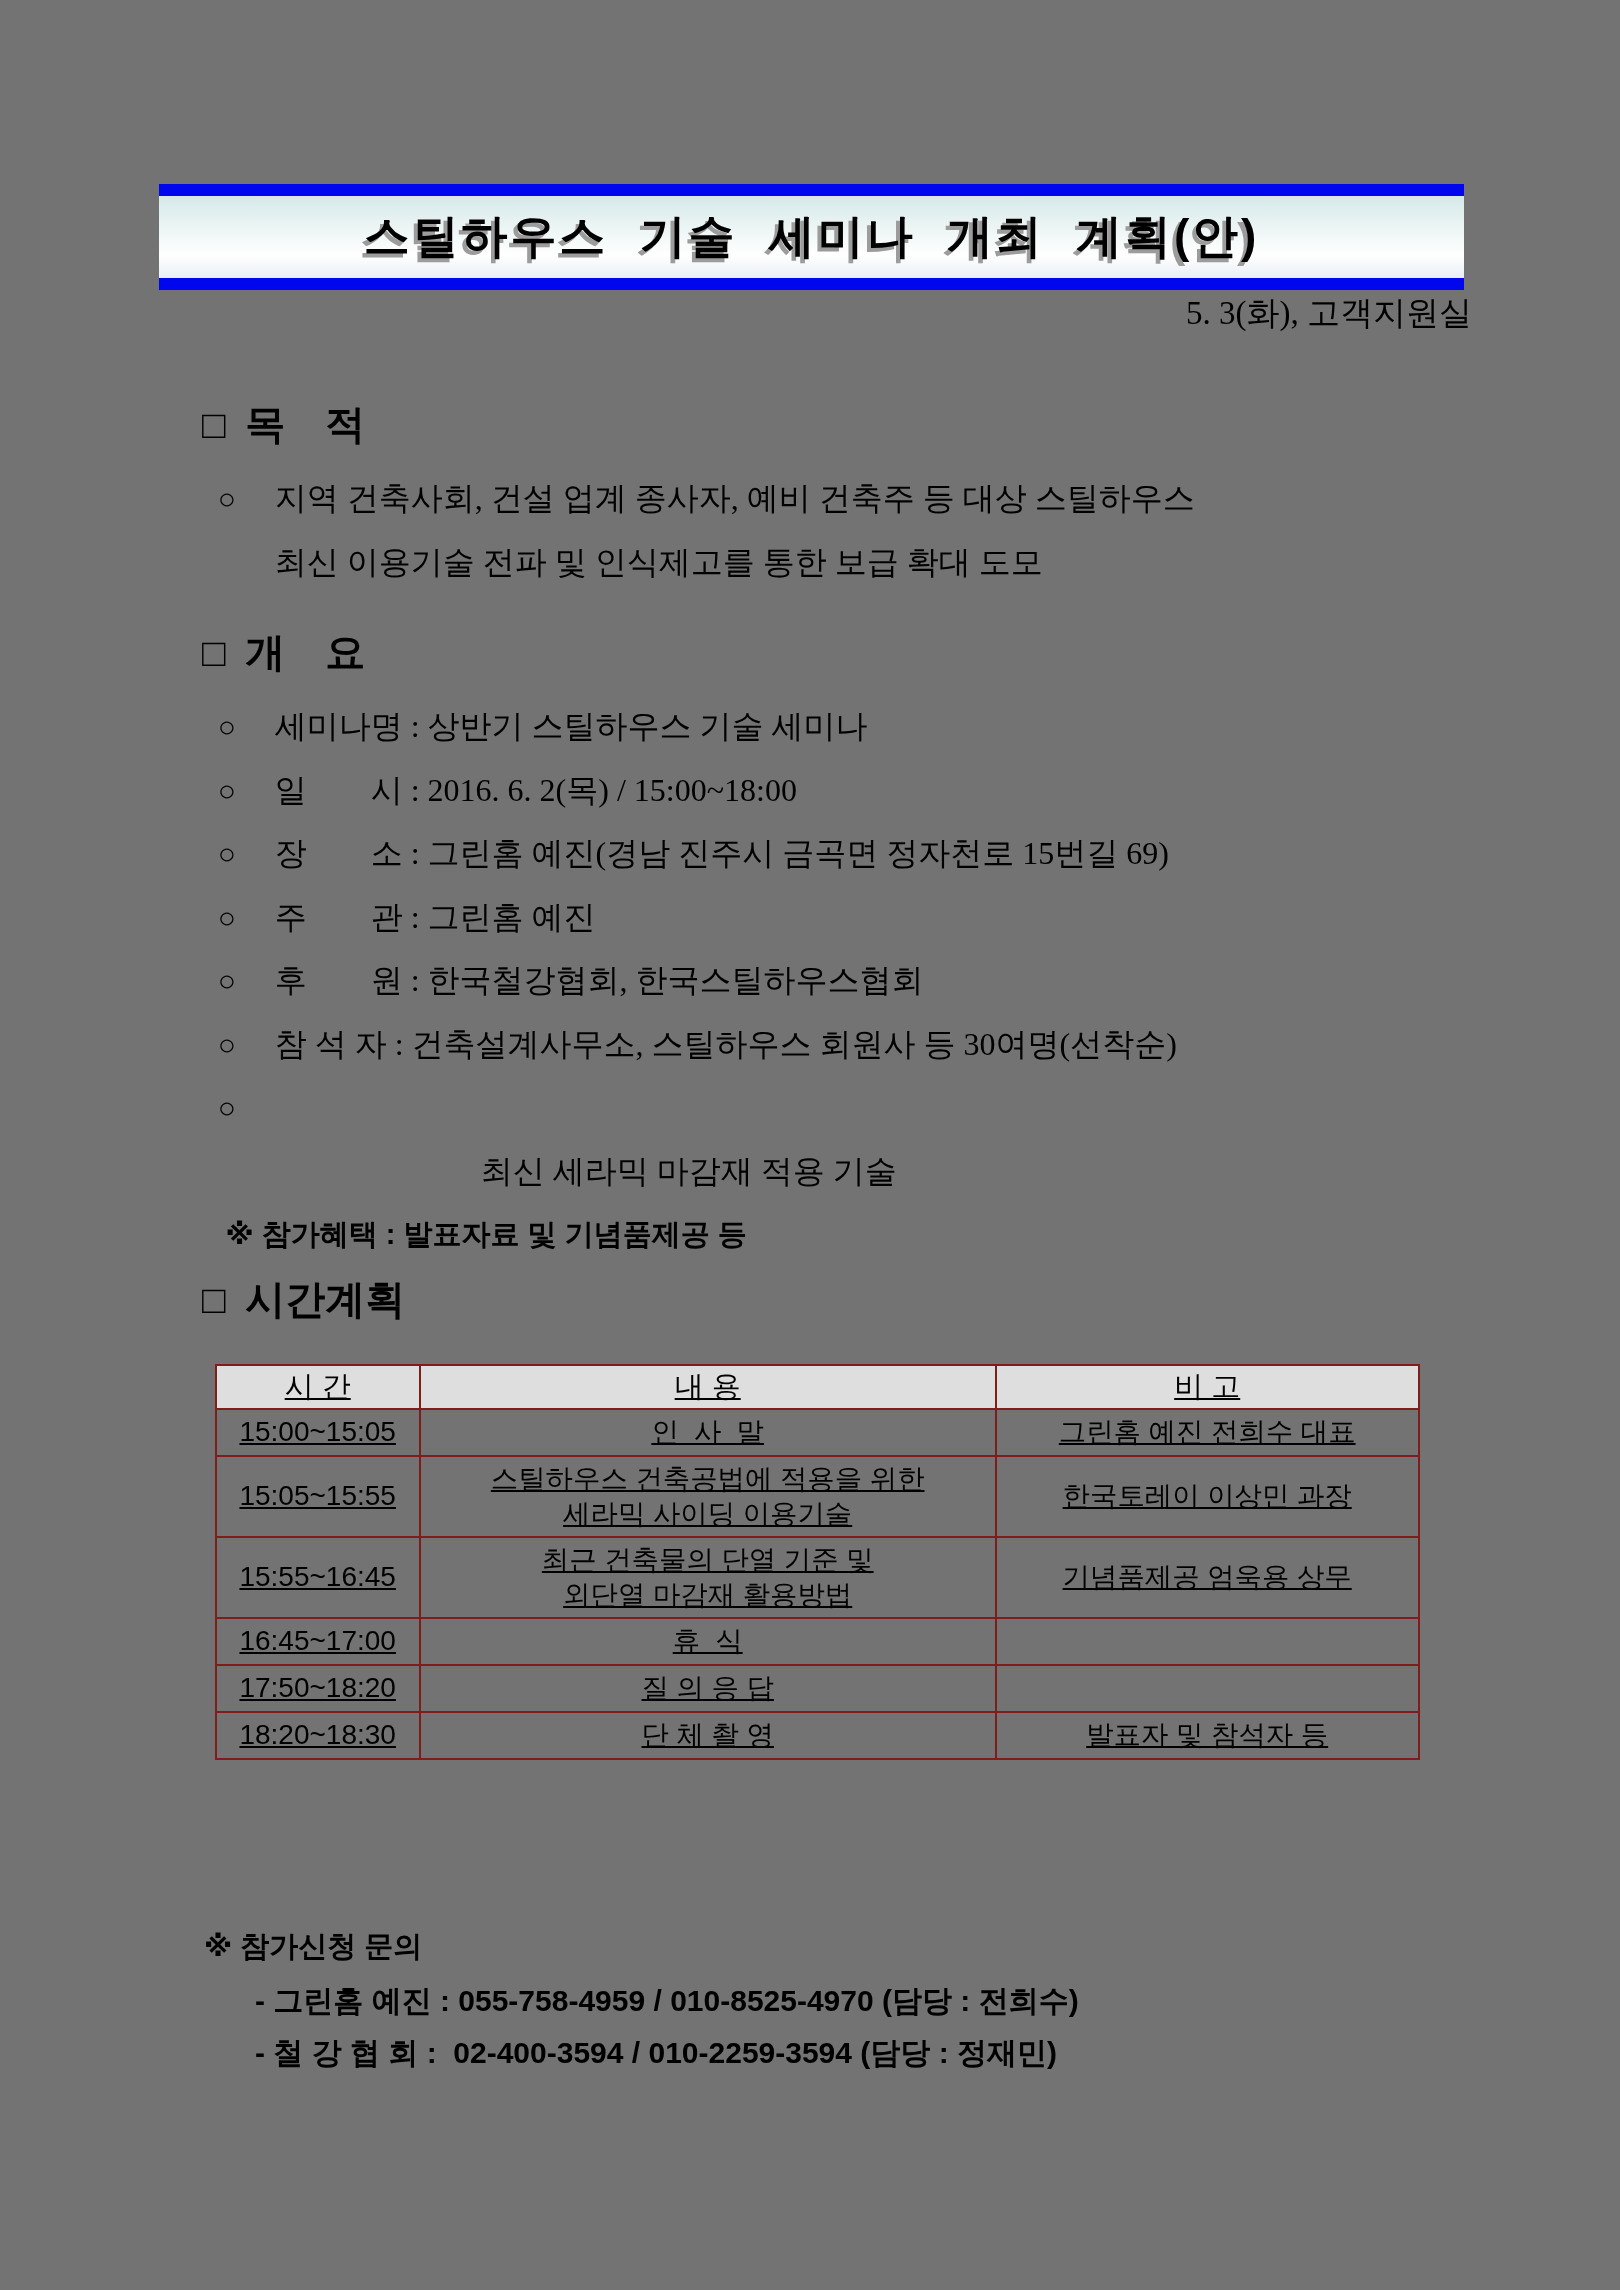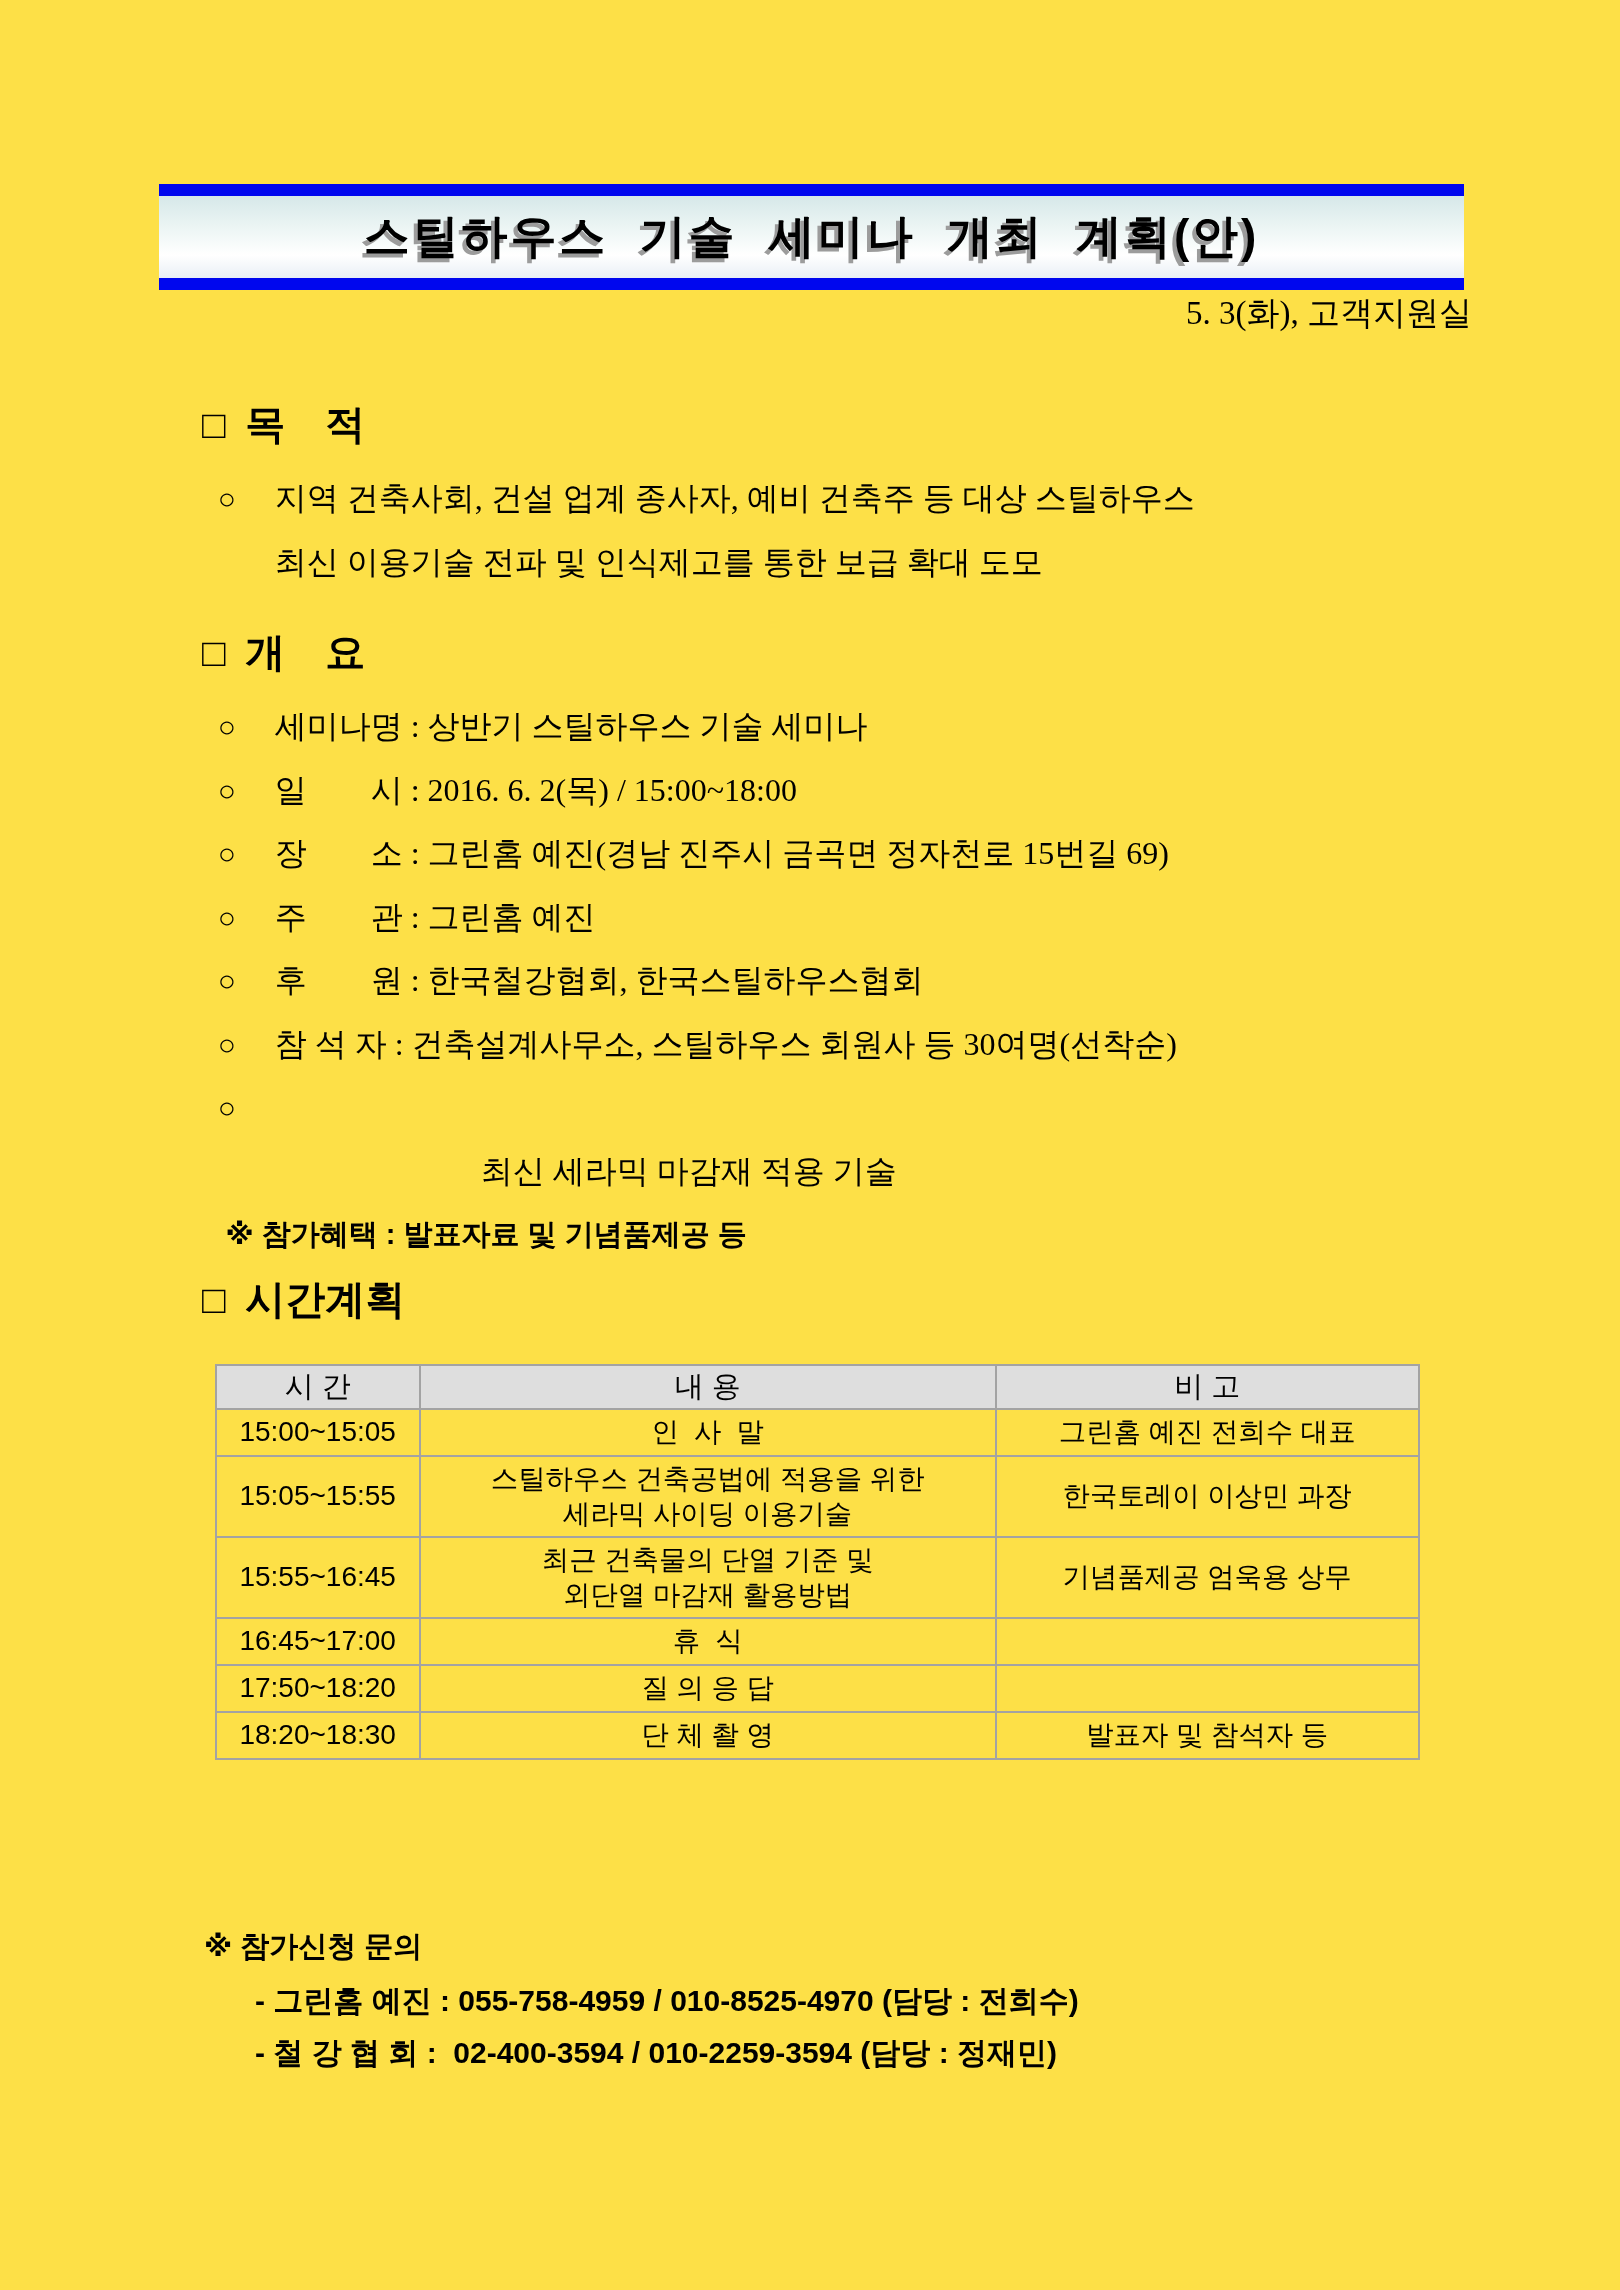--- a/index.html
+++ b/index.html
@@ -1,20 +1,20 @@
 <!DOCTYPE html>
 <html lang="ko"><head>
 <meta charset="utf-8">
 <style>
   html, body { margin: 0; padding: 0; background: #ffffff; }
   .page {
     position: relative;
     width: 1620px;
     height: 2291px;
-    background: #fde047;
+    background: #737373;
     font-family: "Liberation Serif", "DejaVu Serif", serif;
     color: #000000;
     overflow: hidden;
   }
 
   
   .banner {
     position: absolute;
     left: 159px; top: 184px;
     width: 1305px;
@@ -89,26 +89,27 @@
   #schedule { position: absolute; left: 202px; top: 1272px; width: 1304px; }
   .sched-table {
     margin-left: 12.7px; margin-top: 37px;
     border-collapse: collapse;
     width: 1204px;
     table-layout: fixed;
     font-family: "Liberation Sans", "DejaVu Sans", sans-serif;
     font-size: 27.4px;
   }
   .sched-table th, .sched-table td {
-    border: 2px solid #a3a3a3;
+    border: 2px solid #7f1d1d;
     text-align: center;
     vertical-align: middle;
     padding: 2px 4px;
     white-space: pre-wrap;
     line-height: 1.3;
+    text-decoration: underline;
   }
   .sched-table thead tr { height: 41px; background: #dedede; }
   .sched-table th { font-weight: normal; font-size: 29px; }
   .sched-table tr.r1 { height: 47px; }
   .sched-table tr.r2 { height: 81px; }
   .cell-time { font-size: 28px; }
 
   
   #contact {
     position: absolute; left: 204px; top: 1927px; width: 1304px;

